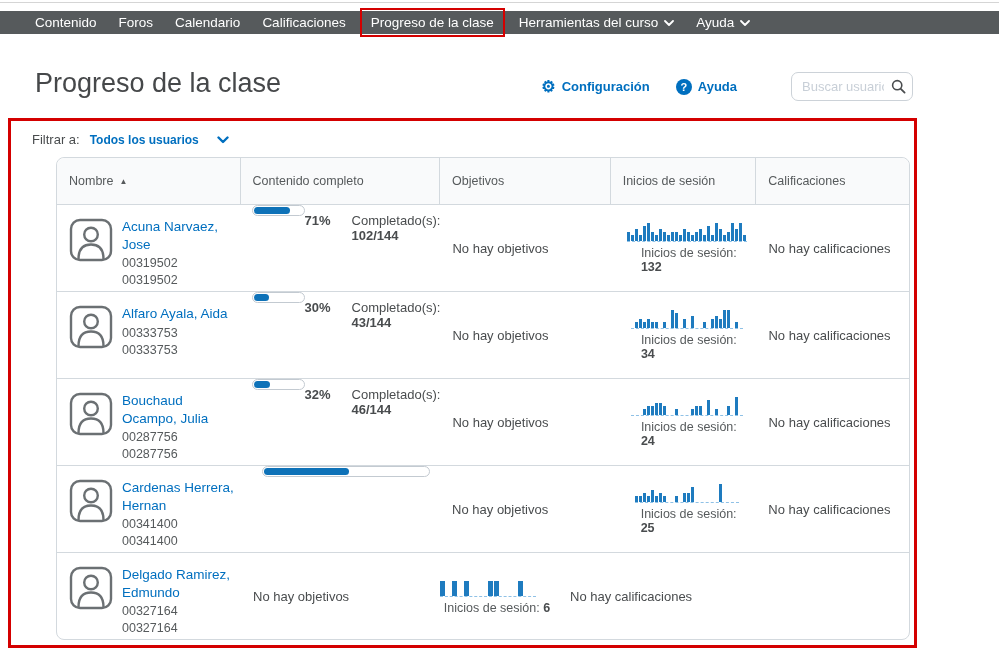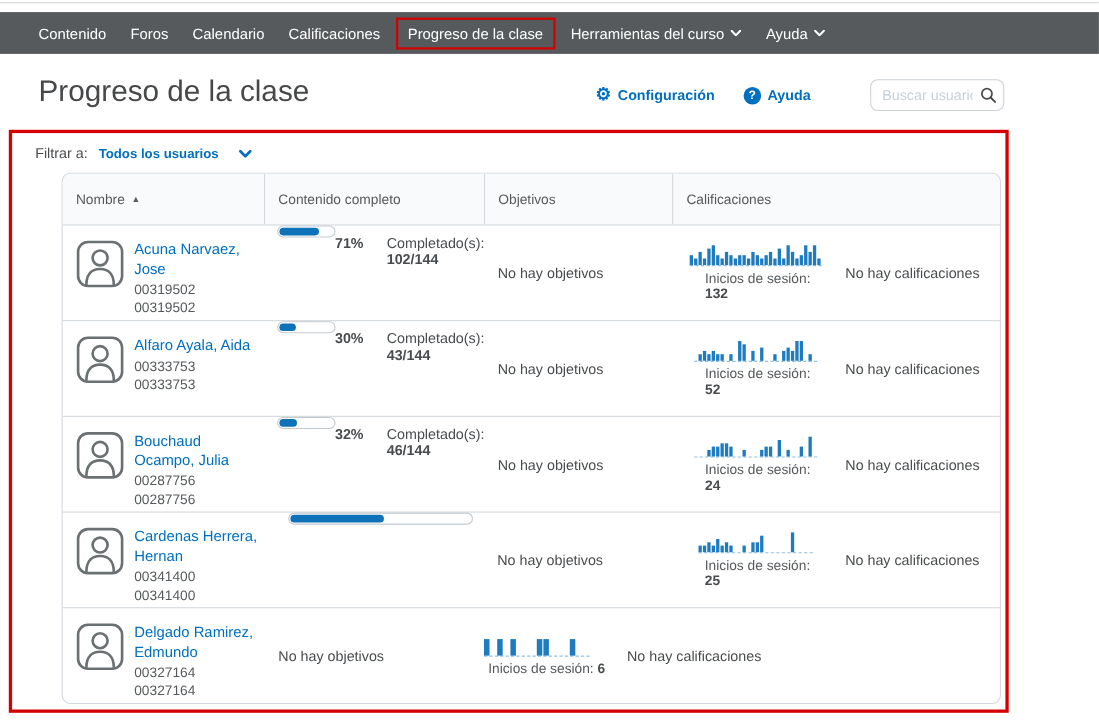--- a/index.html
+++ b/index.html
@@ -2,21 +2,21 @@
 <html><head>
 <meta charset="utf-8">
 <style>
   * { box-sizing: border-box; margin: 0; padding: 0; }
   html,body { width: 999px; height: 657px; background:#fff; overflow:hidden;
     font-family:"Liberation Sans", sans-serif; color:#494c4e; }
 
   .topline { position:absolute; top:2px; left:0; width:999px; height:1px; background:#d5d5d5; }
 
   
-  .navbar { position:absolute; top:11px; left:0; width:999px; height:38px;
+  .navbar { position:absolute; top:11px; left:0; width:999px; height:23px;
     background:#565a5c; display:flex; align-items:center; padding-left:24px; }
   .nav-item { color:#fff; font-size:13.5px; padding:6px 11px; display:flex; align-items:center;
     gap:6px; cursor:pointer; white-space:nowrap; }
   .nav-item.hl { border:2px solid #d40000; padding:5px 9px; margin:0 3px; }
   .nav-chevron svg { display:block; }
 
   
   .page-title { position:absolute; top:68px; left:35px; font-size:27px; font-weight:400; color:#46484a; }
   .header-actions { position:absolute; top:72px; right:86px; display:flex; align-items:center; }
   .action-link { display:flex; align-items:center; gap:6px; color:#006fbf; font-size:13px;
@@ -144,20 +144,21 @@
   </div>
 
   <div class="ptable">
     <div class="thead">
       <div class="th c-name">
         <span>Nombre</span>
         <span class="sort-icon">▲</span>
       </div>
       <div class="th c-cont">Contenido completo</div>
       <div class="th c-obj">Objetivos</div>
+      <div class="th c-log">Inicios de sesión</div>
       <div class="th c-grad">Calificaciones</div>
     </div>
     <div>
   <div class="trow">
     <div class="cell c-name cell-name">
       <span class="avatar">
         <svg width="44" height="44" viewBox="0 0 44 44">
           <rect x="2" y="2" width="40" height="40" rx="9" fill="none" stroke="#6b7073" stroke-width="2.4"></rect>
           <circle cx="22" cy="16.5" r="6.8" fill="none" stroke="#6b7073" stroke-width="2.4"></circle>
           <path d="M9.5 41 C9.5 30.5 15 26.5 22 26.5 C29 26.5 34.5 30.5 34.5 41" fill="none" stroke="#6b7073" stroke-width="2.4" stroke-linecap="round"></path>
@@ -279,21 +280,21 @@
               <span class="bar" style="width: 3px; height: 8.4px;"></span>
               <span class="bar" style="width: 3px; height: 11.6px;"></span>
               <span class="bar" style="width: 3px; height: 8.4px;"></span>
               <span class="bar" style="width: 3px; height: 18px;"></span>
               <span class="bar" style="width: 3px; height: 18px;"></span>
               <span class="bar" style="width: 3px; height: 0px;"></span>
               <span class="bar" style="width: 3px; height: 5.2px;"></span>
               <span class="bar" style="width: 3px; height: 0px;"></span>
             </div>
       <div class="log-line">
-        <span>Inicios de sesión:</span> <b>52</b>
+        <span>Inicios de sesión:</span> <b>34</b>
       </div>
     </div>
     <div class="cell c-grad cell-grad">
       <span>No hay calificaciones</span>
     </div>
   </div>
 
   <div class="trow">
     <div class="cell c-name cell-name">
       <span class="avatar">

